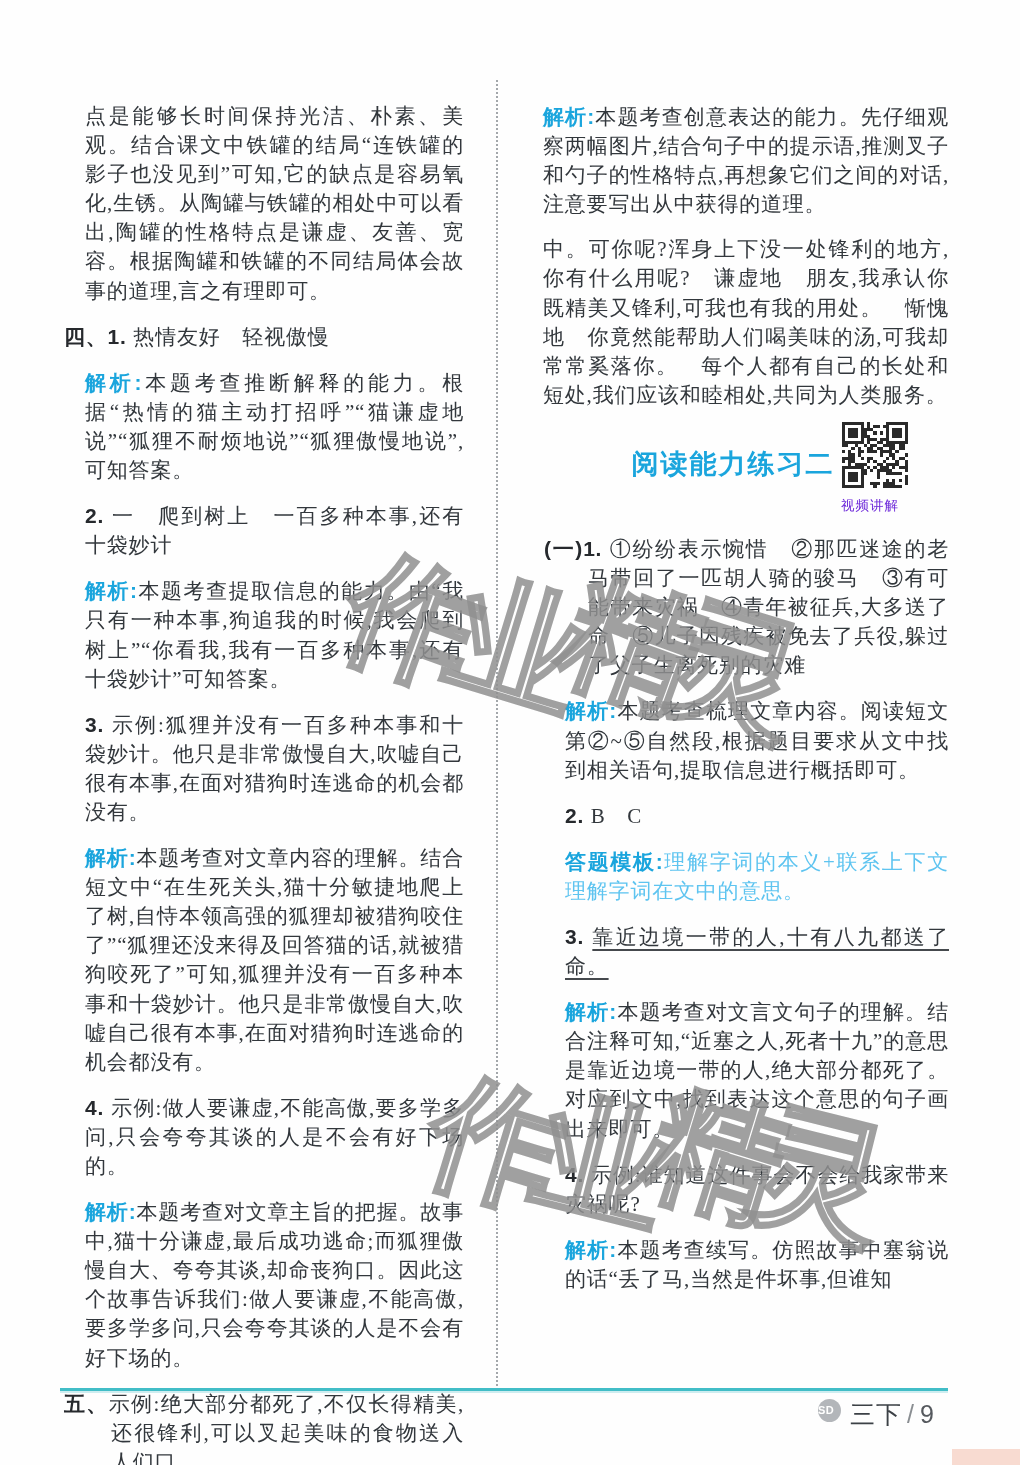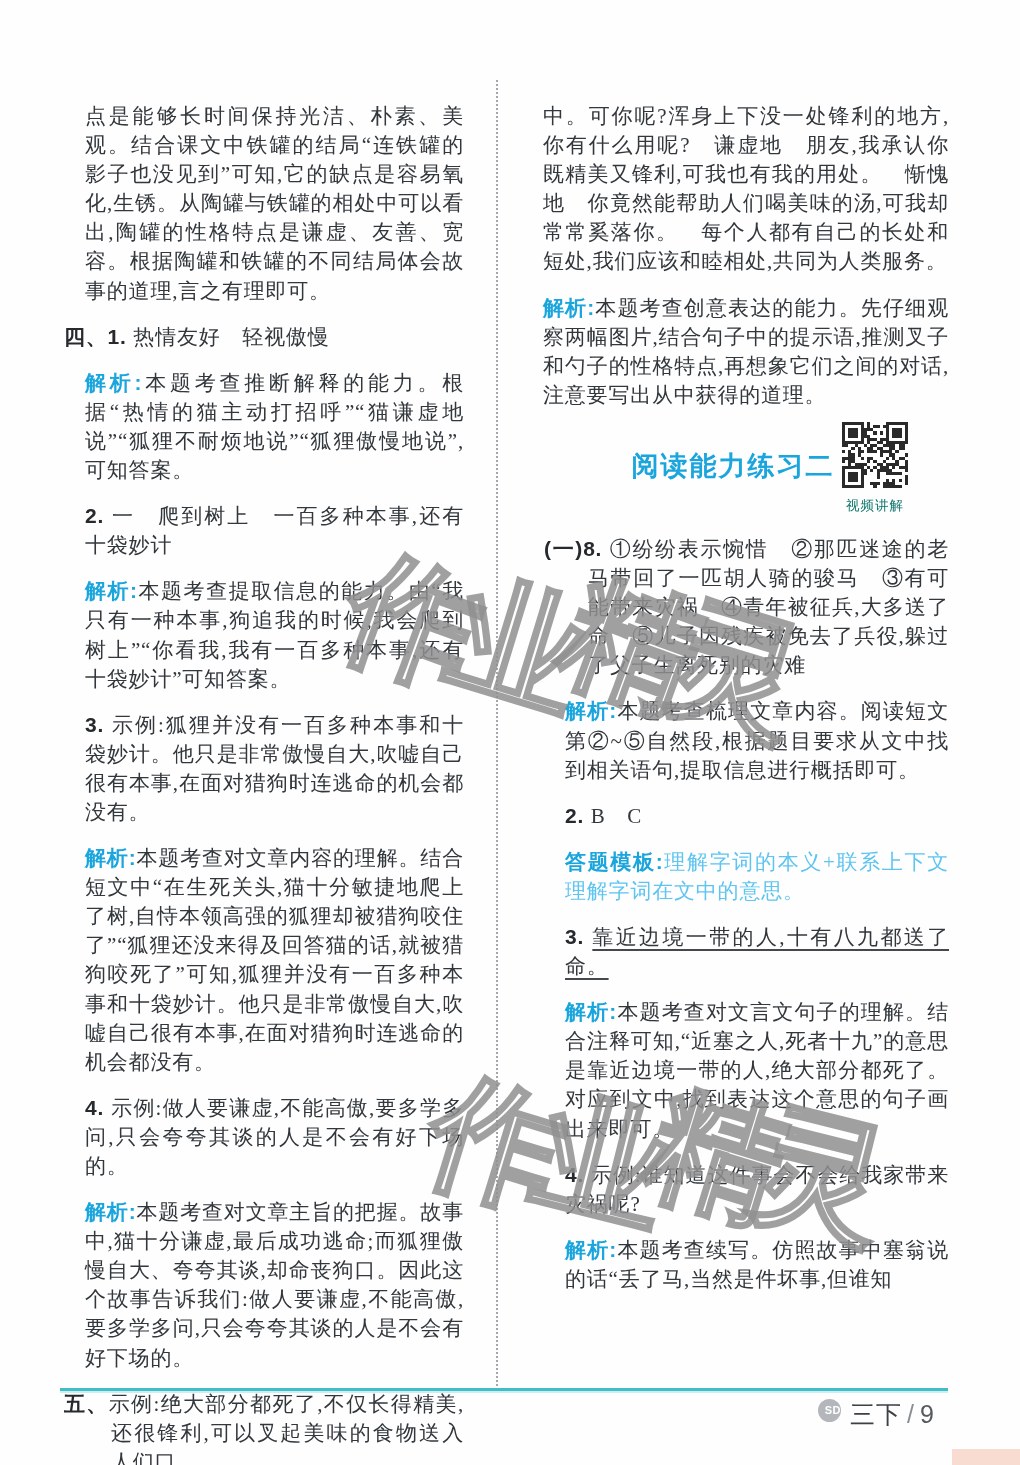--- a/index.html
+++ b/index.html
@@ -15,41 +15,41 @@
   .ml47{margin-left:47px}
   .hang47{padding-left:47px;text-indent:-47px}
   .hang44{padding-left:44px;text-indent:-44px}
   .b{font-weight:bold;color:#26292d;font-family:"Liberation Sans","DejaVu Sans",sans-serif}
   .lab{color:#1aa5dd;font-weight:bold;font-family:"Liberation Sans","DejaVu Sans",sans-serif}
   .blue{color:#5ec4f0}
   .u{text-decoration:underline;text-underline-offset:5px;text-decoration-thickness:1.5px;
      text-decoration-color:#45494d}
   .header-row{position:relative;height:92px;margin:2px 0 4px}
   .title{position:absolute;left:205px;top:26px;transform:translateX(-50%);white-space:nowrap;
-         font-family:Liberation Sans, sans-serif;font-weight:bold;font-size:27px;
+         font-family:Liberation Mono, monospace;font-weight:bold;font-size:27px;
          color:#1aa5dd;letter-spacing:2px}
   .qrbox{position:absolute;right:56px;top:-4px;width:68px}
   svg.qr{width:66px;height:66px;display:block;background:#fff;margin:0 auto}
-  .qrcap{font-size:13.5px;letter-spacing:1px;color:#0f766e;margin-top:3px;text-align:center;
+  .qrcap{font-size:13.5px;letter-spacing:1px;color:#6d28d9;margin-top:3px;text-align:left;
          font-family:"Liberation Sans","DejaVu Sans",sans-serif}
   .divider{position:absolute;left:496px;top:80px;height:1306px;width:0;
            border-left:2px dotted #a3a7ab}
   .wm{position:absolute;display:flex;color:transparent;
       -webkit-text-stroke:3px rgba(143,143,143,.85);
       font-family:"Liberation Sans","DejaVu Sans",sans-serif;font-weight:bold;
       font-size:132px;line-height:1;pointer-events:none;white-space:nowrap}
   .wm span{display:inline-block;transform:rotate(14deg);margin-right:-22px}
   .wm span:nth-child(even){transform:rotate(11deg) translateY(14px)}
   #wm1{left:346px;top:572px;transform:rotate(6deg)}
   #wm2{left:430px;top:1086px;transform:rotate(3deg)}
   .footer-line{position:absolute;left:60px;top:1388px;width:888px;height:3px;
                background:#41bdc7;box-shadow:0 2px 0 rgba(65,189,199,.25)}
   .badge{position:absolute;left:818px;top:1399px;width:23px;height:23px;border-radius:50%;
          background:#b3b6ba;color:#fff;font:bold 11px/23px "Liberation Sans","DejaVu Sans",sans-serif;
-         text-align:right;letter-spacing:.5px}
+         text-align:left;letter-spacing:.5px}
   .pageno{position:absolute;left:850px;top:1398px;font-size:25px;color:#3c4146;
           font-family:"Liberation Sans","DejaVu Sans",sans-serif;letter-spacing:1px}
   .pageno .sep{color:#8a8e92;padding:0 5px;font-weight:300}
   .pageno .num{color:#55595e}
   .pink{position:absolute;left:952px;top:1449px;width:68px;height:16px;
         background:#f4c8b8;opacity:.65}
 </style>
 </head>
 <body>
 
@@ -63,22 +63,22 @@
     <p class="blk ml37"><span class="lab">解析:</span><span>本题考查提取信息的能力。由“我只有一种本事,狗追我的时候,我会爬到树上”“你看我,我有一百多种本事,还有十袋妙计”可知答案。</span></p>
     <p class="blk ml37"><span class="b">3. </span><span>示例:狐狸并没有一百多种本事和十袋妙计。他只是非常傲慢自大,吹嘘自己很有本事,在面对猎狗时连逃命的机会都没有。</span></p>
     <p class="blk ml37"><span class="lab">解析:</span><span>本题考查对文章内容的理解。结合短文中“在生死关头,猫十分敏捷地爬上了树,自恃本领高强的狐狸却被猎狗咬住了”“狐狸还没来得及回答猫的话,就被猎狗咬死了”可知,狐狸并没有一百多种本事和十袋妙计。他只是非常傲慢自大,吹嘘自己很有本事,在面对猎狗时连逃命的机会都没有。</span></p>
     <p class="blk ml37"><span class="b">4. </span><span>示例:做人要谦虚,不能高傲,要多学多问,只会夸夸其谈的人是不会有好下场的。</span></p>
     <p class="blk ml37"><span class="lab">解析:</span><span>本题考查对文章主旨的把握。故事中,猫十分谦虚,最后成功逃命;而狐狸傲慢自大、夸夸其谈,却命丧狗口。因此这个故事告诉我们:做人要谦虚,不能高傲,要多学多问,只会夸夸其谈的人是不会有好下场的。</span></p>
     <p class="blk hang47"><span class="b">五、</span><span>示例:绝大部分都死了,不仅长得精美,还很锋利,可以叉起美味的食物送入人们口</span></p>
   </div>
 
 <div id="colR" class="col">
   <div>
+      <p class="blk ml15"><span class="lab">解析:</span><span>本题考查创意表达的能力。先仔细观察两幅图片,结合句子中的提示语,推测叉子和勺子的性格特点,再想象它们之间的对话,注意要写出从中获得的道理。</span></p>
       <p class="blk ml15"><span>中。可你呢?浑身上下没一处锋利的地方,你有什么用呢?　谦虚地　朋友,我承认你既精美又锋利,可我也有我的用处。　惭愧地　你竟然能帮助人们喝美味的汤,可我却常常奚落你。　每个人都有自己的长处和短处,我们应该和睦相处,共同为人类服务。</span></p>
-      <p class="blk ml15"><span class="lab">解析:</span><span>本题考查创意表达的能力。先仔细观察两幅图片,结合句子中的提示语,推测叉子和勺子的性格特点,再想象它们之间的对话,注意要写出从中获得的道理。</span></p>
     </div>
   <div class="header-row">
     <div class="title">阅读能力练习二</div>
     <div class="qrbox">
       <svg class="qr" id="qr" viewBox="0 0 21 21" shape-rendering="crispEdges">
           <rect x="8" y="0" width="1" height="1" fill="#2a2a2a"></rect>
           <rect x="8" y="1" width="1" height="1" fill="#2a2a2a"></rect>
           <rect x="10" y="1" width="1" height="1" fill="#2a2a2a"></rect>
           <rect x="11" y="1" width="1" height="1" fill="#2a2a2a"></rect>
           <rect x="13" y="1" width="1" height="1" fill="#2a2a2a"></rect>
@@ -222,21 +222,21 @@
           <rect x="15" y="1" width="5" height="5" fill="#fff"></rect>
           <rect x="16" y="2" width="3" height="3" fill="#2a2a2a"></rect>
           <rect x="0" y="14" width="7" height="7" fill="#2a2a2a"></rect>
           <rect x="1" y="15" width="5" height="5" fill="#fff"></rect>
           <rect x="2" y="16" width="3" height="3" fill="#2a2a2a"></rect>
         </svg>
       <div class="qrcap">视频讲解</div>
     </div>
   </div>
   <div>
-      <p class="blk hang44"><span class="b">(一)8. </span><span>①纷纷表示惋惜　②那匹迷途的老马带回了一匹胡人骑的骏马　③有可能带来灾祸　④青年被征兵,大多送了命　⑤儿子因残疾被免去了兵役,躲过了父子生离死别的灾难</span></p>
+      <p class="blk hang44"><span class="b">(一)1. </span><span>①纷纷表示惋惜　②那匹迷途的老马带回了一匹胡人骑的骏马　③有可能带来灾祸　④青年被征兵,大多送了命　⑤儿子因残疾被免去了兵役,躲过了父子生离死别的灾难</span></p>
       <p class="blk ml37"><span class="lab">解析:</span><span>本题考查梳理文章内容。阅读短文第②~⑤自然段,根据题目要求从文中找到相关语句,提取信息进行概括即可。</span></p>
       <p class="blk ml37"><span class="b">2. </span><span>B　C</span></p>
       <p class="blk ml37"><span class="lab">答题模板:</span><span class="blue">理解字词的本义+联系上下文理解字词在文中的意思。</span></p>
       <p class="blk ml37"><span class="b">3. </span><span class="u">靠近边境一带的人,十有八九都送了命。</span></p>
       <p class="blk ml37"><span class="lab">解析:</span><span>本题考查对文言文句子的理解。结合注释可知,“近塞之人,死者十九”的意思是靠近边境一带的人,绝大部分都死了。对应到文中,找到表达这个意思的句子画出来即可。</span></p>
       <p class="blk ml37"><span class="b">4. </span><span>示例:谁知道这件事会不会给我家带来灾祸呢?</span></p>
       <p class="blk ml37"><span class="lab">解析:</span><span>本题考查续写。仿照故事中塞翁说的话“丢了马,当然是件坏事,但谁知</span></p>
     </div>
 </div>
 

